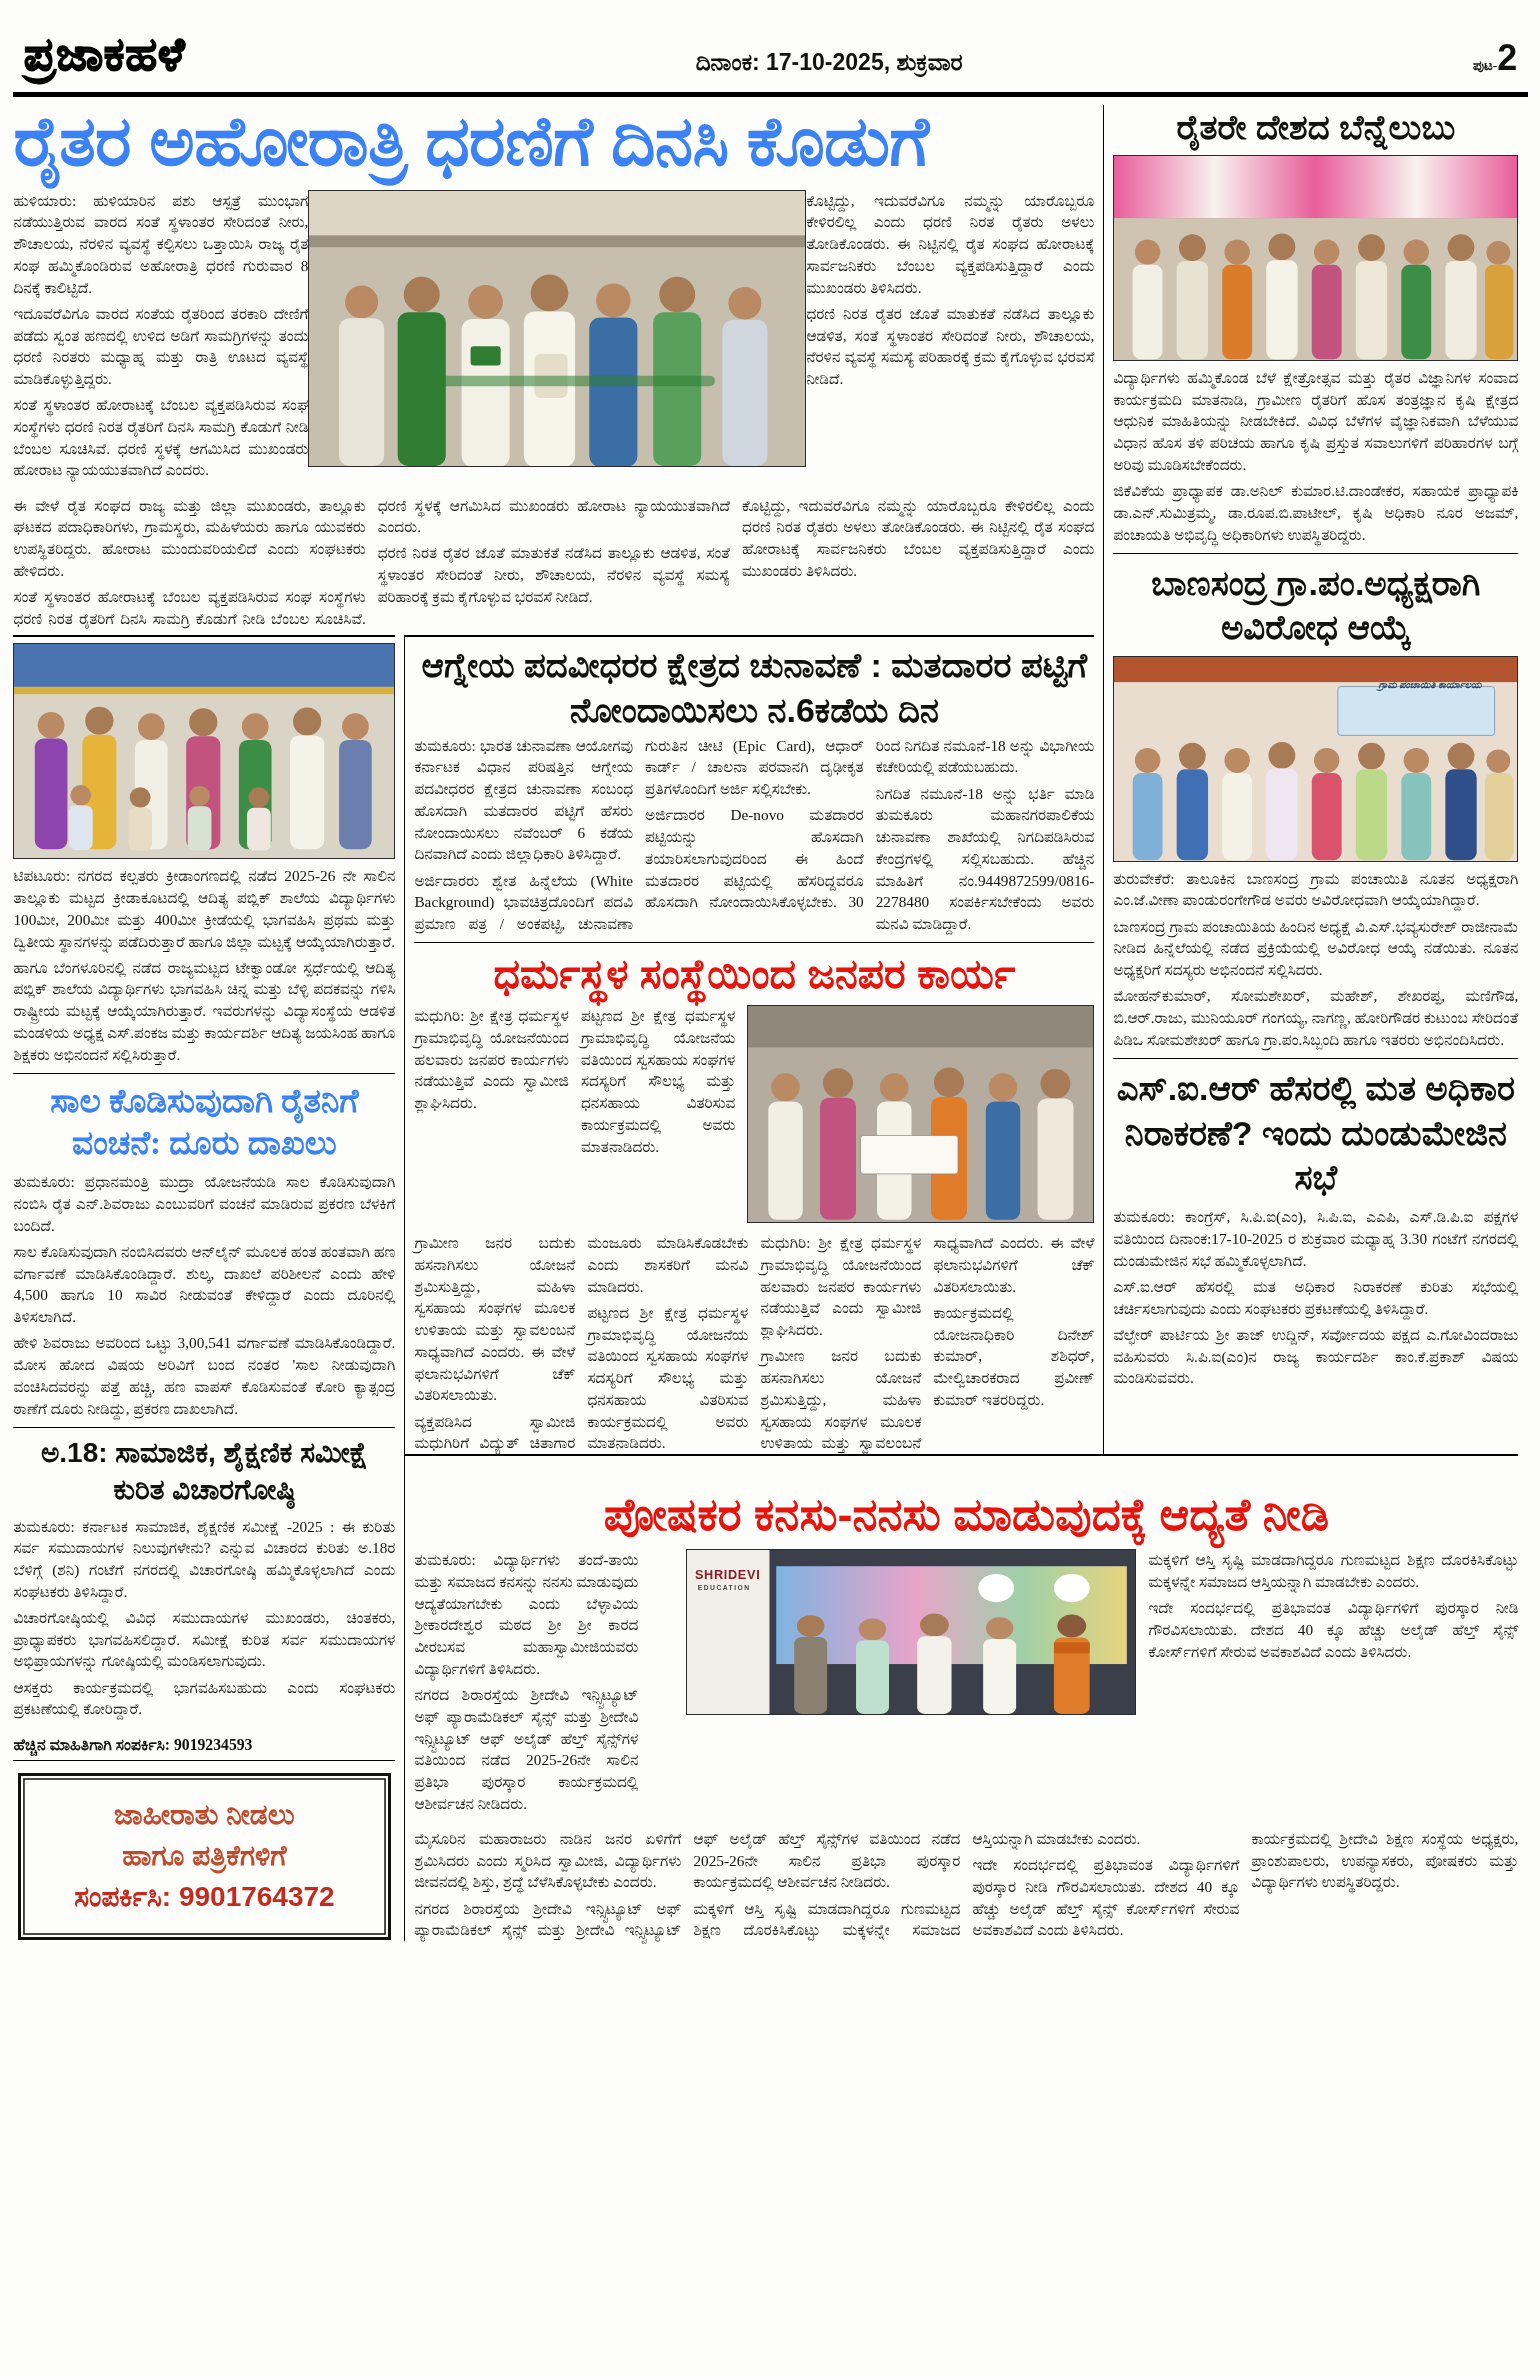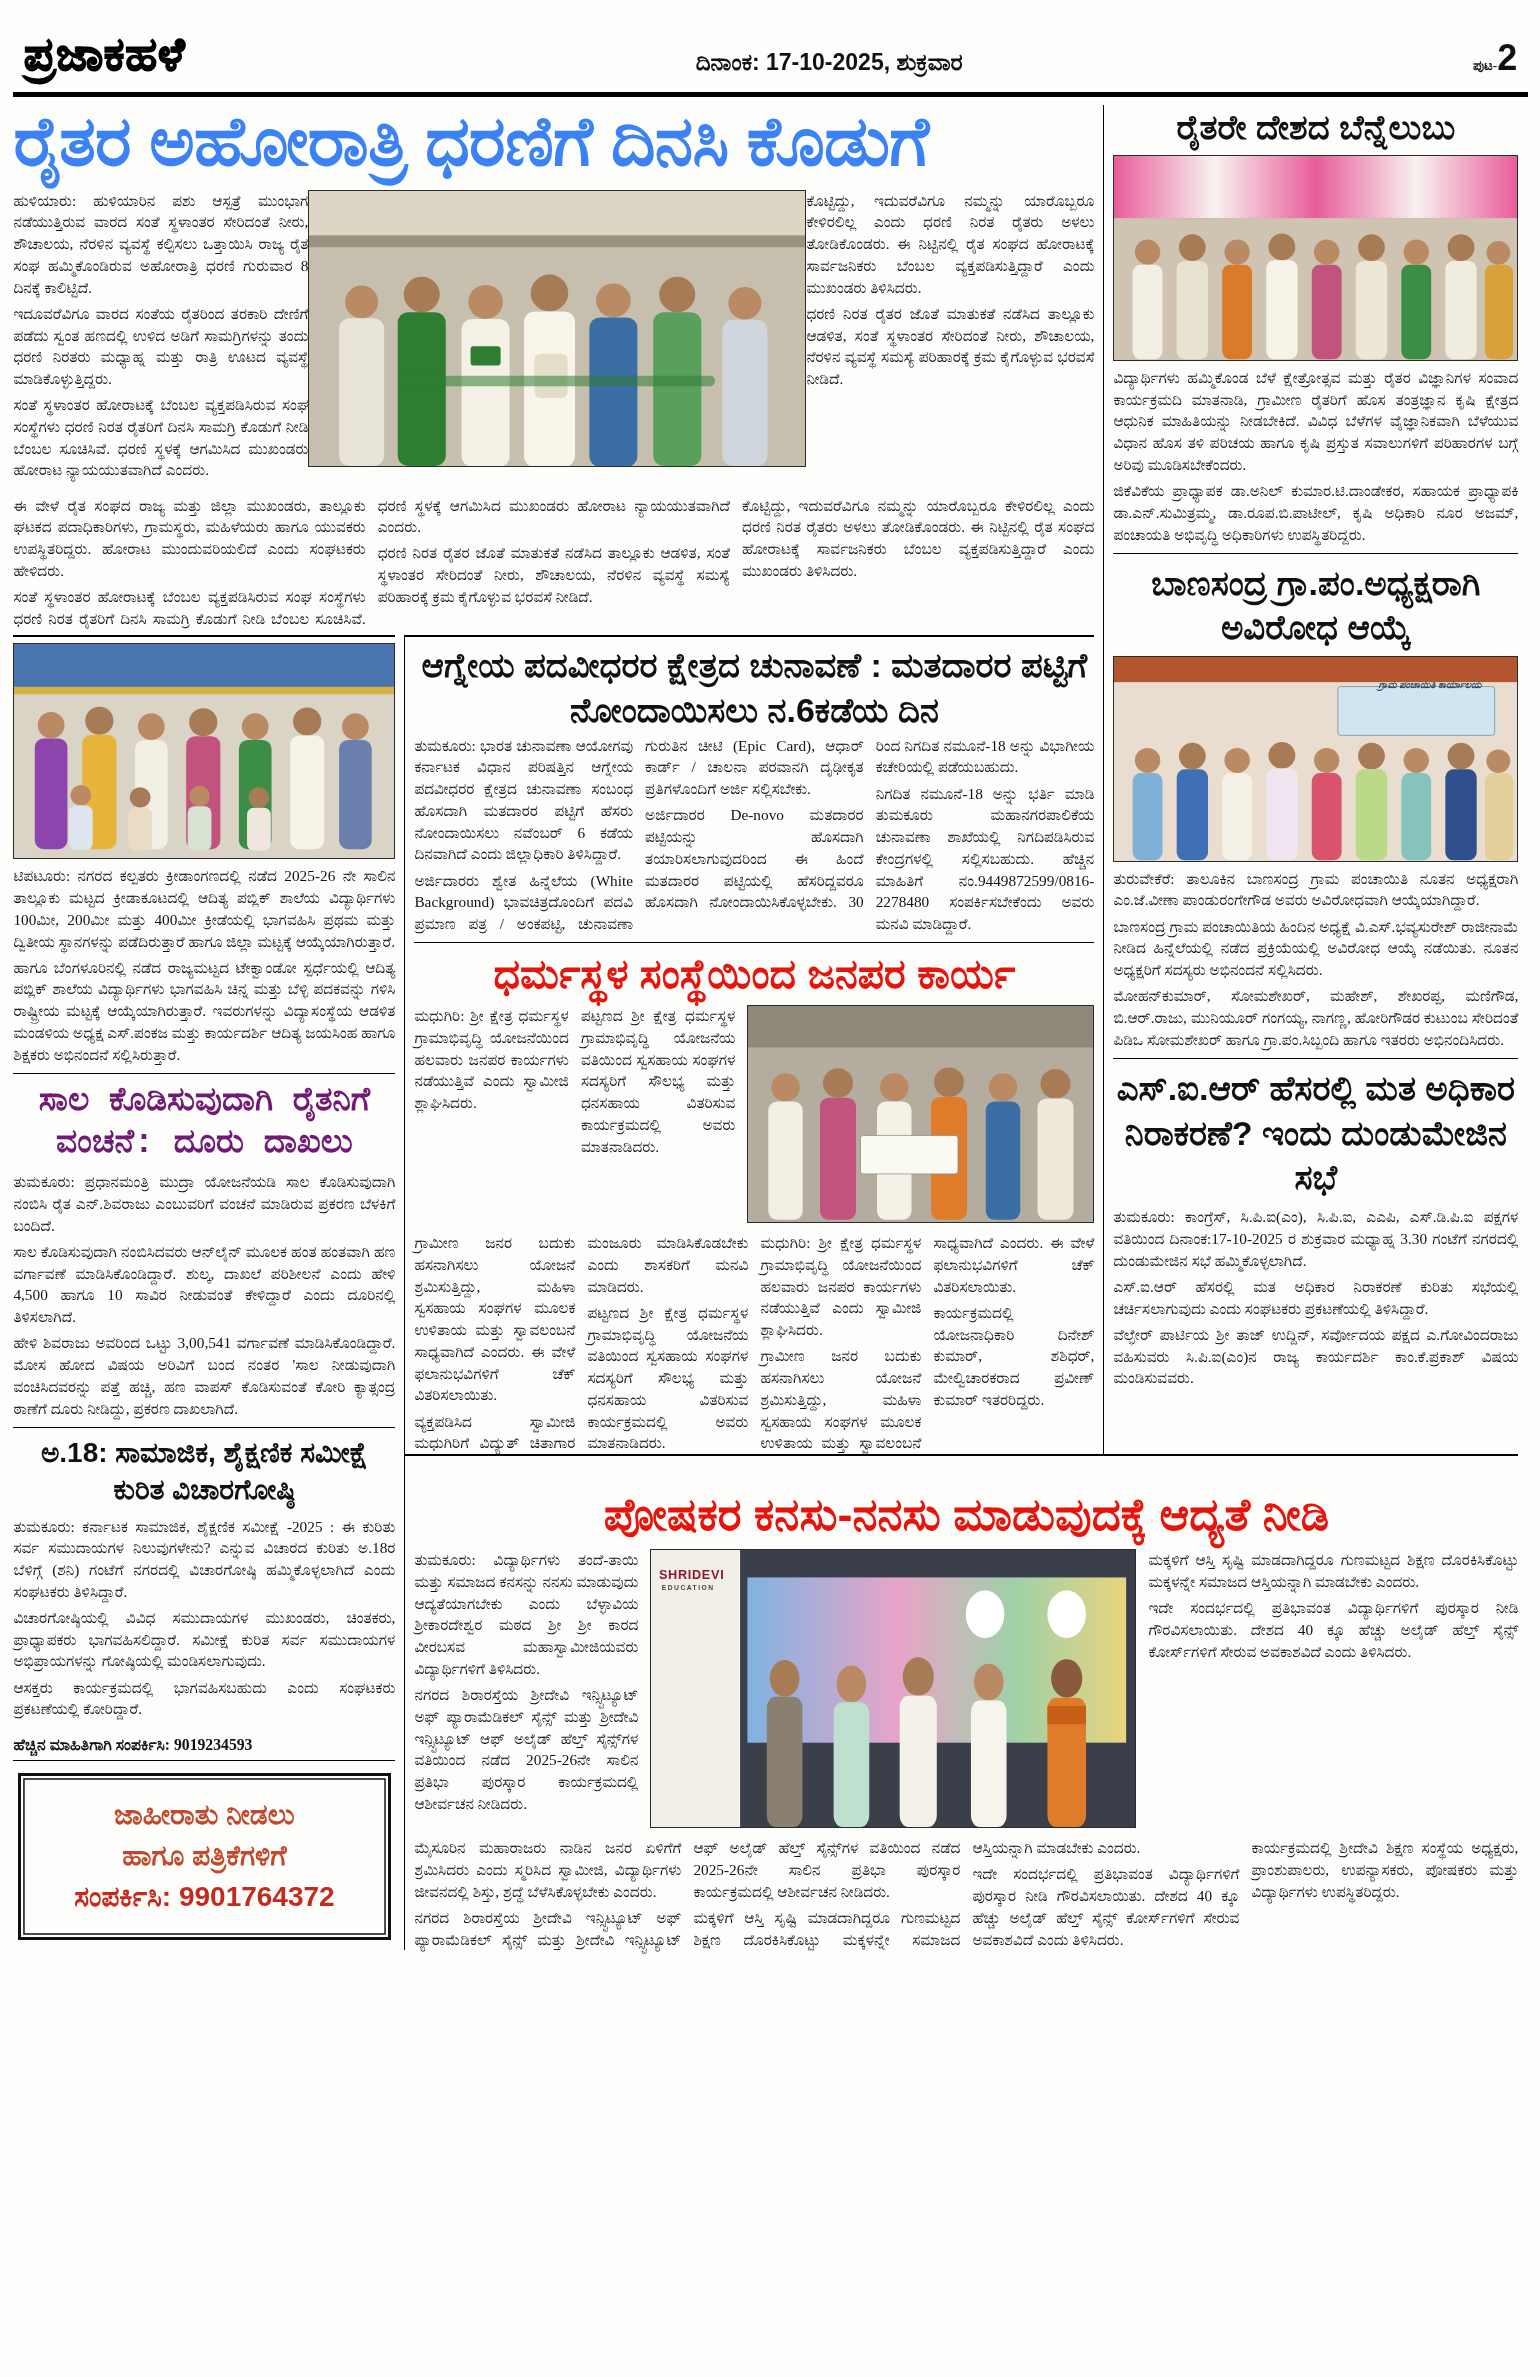--- a/index.html
+++ b/index.html
@@ -24,21 +24,21 @@
   .a1    { grid-column:1/3; grid-row:1; padding-bottom:6px; }
   .colA  { grid-column:1; grid-row:2/4; border-top:2.2px solid #000; padding-top:6px; }
   .colB  { grid-column:2; grid-row:2; border-top:2.2px solid #000; border-left:0.7px solid #000; padding:6px 0 0 9px; }
   .colC  { grid-column:3; grid-row:1/3; border-left:0.7px solid #000; padding-left:9px; }
   .bot   { grid-column:2/4; grid-row:3; border-top:2.2px solid #000; border-left:0.7px solid #000; padding:4.5px 0 0 9px; }
   
   .hl-red-xl { color:#3b82f6; font-family:"Liberation Sans", sans-serif; font-weight:bold;
                font-size:69px; line-height:1.08; letter-spacing:-0.7px; }
   .hl-red-lg { color:#e8130a; font-family:"Liberation Sans", sans-serif; font-weight:bold;
                font-size:41px; line-height:1.15; text-align:center; }
-  .hl-red-md { color:#701a75; font-family:Liberation Mono, monospace; font-weight:bold;
+  .hl-red-md { color:#3b82f6; font-family:Liberation Serif, serif; font-weight:bold;
                font-size:33px; line-height:1.25; text-align:center; }
   .hl-blk-lg { font-family:"Liberation Sans", sans-serif; font-weight:bold; font-size:34px;
                line-height:1.3; text-align:center; }
   .hl-blk-md { font-family:"Liberation Sans", sans-serif; font-weight:bold; font-size:28px;
                line-height:1.3; text-align:center; }
   
   .bt { font-size:15.3px; line-height:1.42; text-align:justify; }
   .bt p { margin-bottom:4.5px; text-indent:0; }
   .cols3 { columns:3; column-gap:12px; }
   .cols2 { columns:2; column-gap:12px; }
@@ -56,21 +56,21 @@
   
   .elWrap { display:grid; grid-template-columns:1fr; }
   .dhTop { display:grid; grid-template-columns:321px 1fr; column-gap:12px; margin-top:7.5px; }
   .dhPhoto { height:218px; }
   
   .tpPhoto { height:216px; }
   
   .cPhoto { height:206px; margin:6px 0; }
   
   .botTop { display:grid; grid-template-columns:224px 486px 1fr; column-gap:12px; margin-top:9px; }
-  .botPhoto { height:279px; }
+  .botPhoto { height:166px;margin-left:36px; }
   
   .adbox { border:3px solid #111; box-shadow:0 0 0 2.2px #fff inset, 0 0 0 3.7px #111 inset;
            padding:19.4px 7.5px; text-align:center; margin:12px 4.5px 0 4.5px; }
   .adbox .l { color:#c24a2c; font-family:"Liberation Sans", sans-serif; font-weight:bold;
               font-size:28px; line-height:1.45; }
   .adbox .ph { color:#c52b1c; }
   .contact { font-weight:bold; font-size:15.7px; margin-top:16px; }
 </style>
 </head>
 <body>

